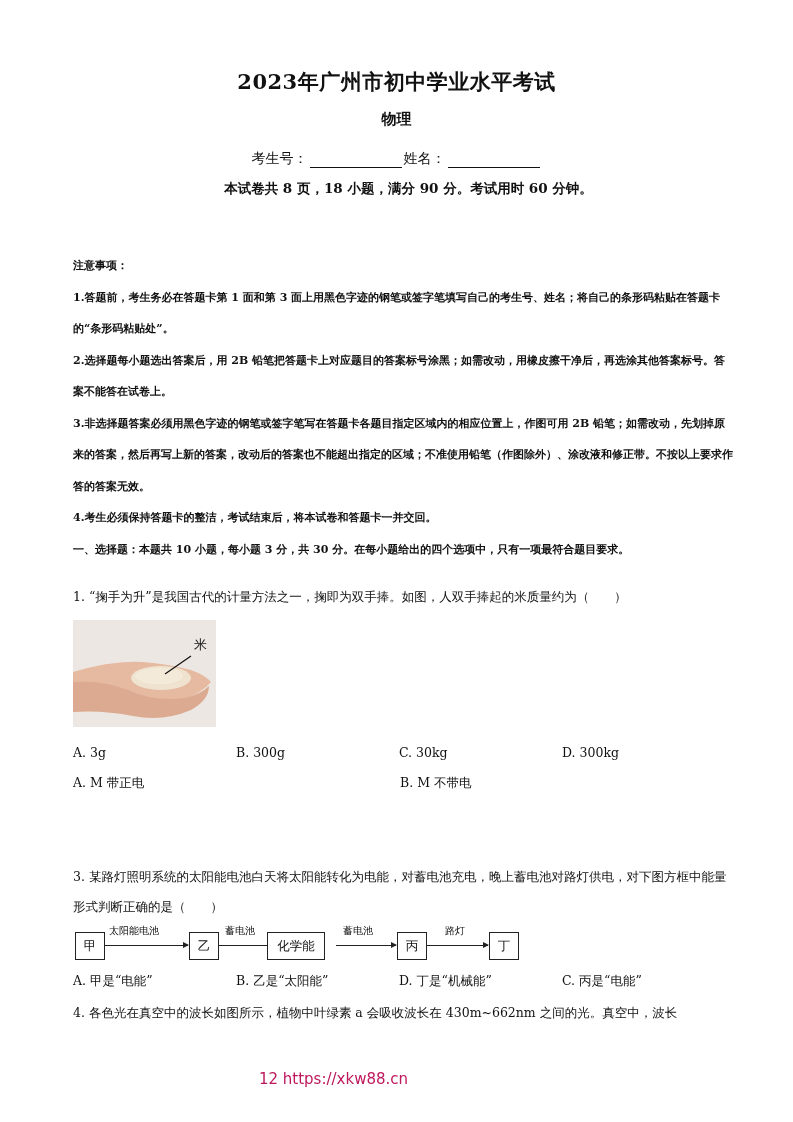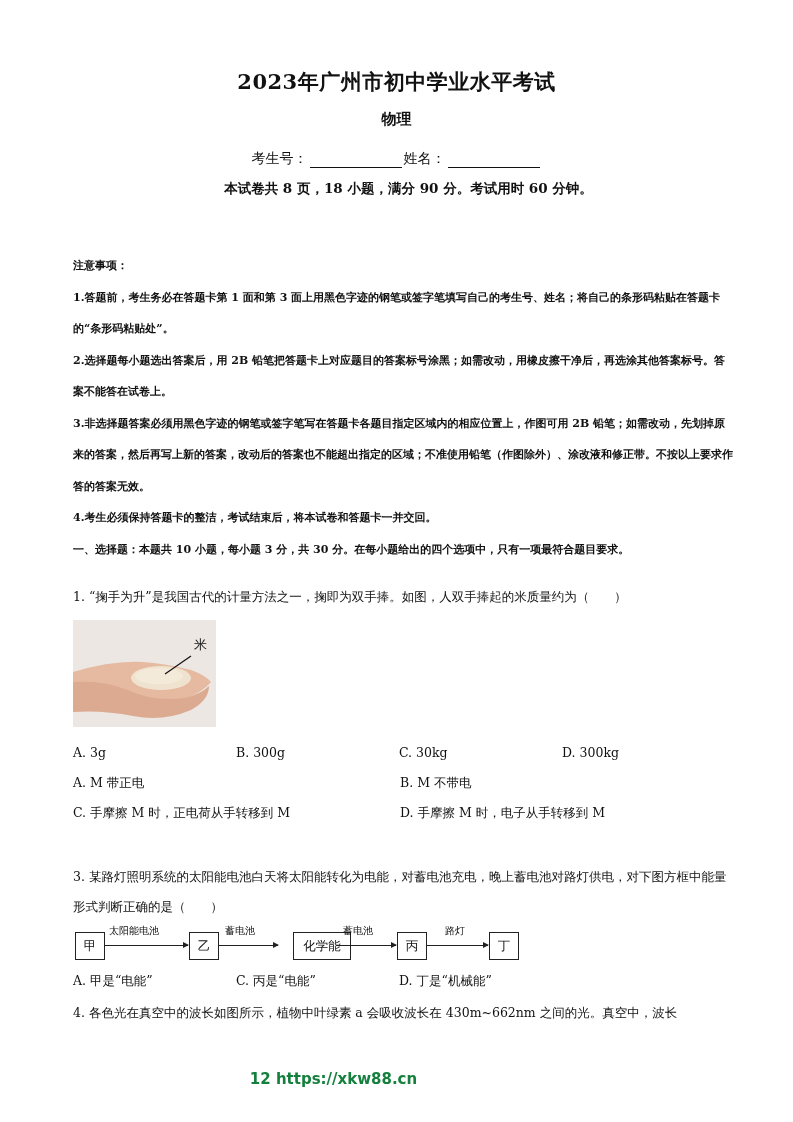--- a/index.html
+++ b/index.html
@@ -17,21 +17,21 @@
   .opts4 { display: flex; }
   .opts4 span { width: 163px; }
   .opts2 { display: flex; }
   .opts2 span { width: 327px; }
   .photo { left: 73px; top: 620px; width: 143px; height: 107px; background: linear-gradient(180deg,#eeeae6 0%,#e8e1db 100%); overflow: hidden; }
   .diagram { left: 73px; top: 926px; width: 450px; height: 38px; }
   .box { position: absolute; top: 6px; height: 26px; border: 1px solid #222; font-size: 12.5px; display: flex; align-items: center; justify-content: center; background: #fff; }
   .arrow-lbl { position: absolute; top: -2px; font-size: 10px; }
   .arrow { position: absolute; top: 19px; height: 1px; background: #222; }
   .arrow::after { content: ""; position: absolute; right: -1px; top: -3px; border-left: 6px solid #222; border-top: 3.5px solid transparent; border-bottom: 3.5px solid transparent; }
-  .footer { left: 0; width: 667px; top: 1070px; text-align: center; font-family: "DejaVu Sans", "Liberation Sans", sans-serif; font-size: 15px; color: #15803d; font-weight: bold; }
+  .footer { left: 0; width: 667px; top: 1070px; text-align: center; font-family: "DejaVu Sans", "Liberation Sans", sans-serif; font-size: 15px; color: #be185d; }
 </style>
 </head>
 <body>
 
 <div class="abs title">2023年广州市初中学业水平考试</div>
 <div class="abs subject">物理</div>
 <div class="abs idline">
   <span>考生号：</span><span class="blank"></span><span>姓名：</span><span class="blank"></span>
 </div>
 <div class="abs info">本试卷共 8 页，18 小题，满分 90 分。考试用时 60 分钟。</div>
@@ -68,51 +68,48 @@
     <span>C. 30kg</span>
     <span>D. 300kg</span>
   </div>
 </div>
 
 <div class="abs q" style="top:768px;">
   <div class="opts2">
     <span>A. M 带正电</span>
     <span>B. M 不带电</span>
   </div>
-  <div class="opts2">
-    <span>C. 手摩擦 M 时，正电荷从手转移到 M</span>
-    <span>D. 手摩擦 M 时，电子从手转移到 M</span>
-  </div>
 </div>
 
 <div class="abs q" style="top:862px;">
   <p>3. 某路灯照明系统的太阳能电池白天将太阳能转化为电能，对蓄电池充电，晚上蓄电池对路灯供电，对下图方框中能量形式判断正确的是（　　）</p>
 </div>
 
 <div class="abs diagram">
   <div class="box" style="left:2px; width:28px;">甲</div>
   <div class="arrow" style="left:31px; width:84px;"></div>
   <div class="arrow-lbl" style="left:36px;">太阳能电池</div>
   <div class="box" style="left:116px; width:28px;">乙</div>
   <div class="arrow" style="left:145px; width:60px;"></div>
   <div class="arrow-lbl" style="left:152px;">蓄电池</div>
-  <div class="box" style="left:220px; width:56px;">化学能</div>
+  <div class="box" style="left:194px; width:56px;">化学能</div>
   <div class="arrow" style="left:263px; width:60px;"></div>
   <div class="arrow-lbl" style="left:270px;">蓄电池</div>
   <div class="box" style="left:324px; width:28px;">丙</div>
   <div class="arrow" style="left:353px; width:62px;"></div>
   <div class="arrow-lbl" style="left:372px;">路灯</div>
   <div class="box" style="left:416px; width:28px;">丁</div>
 </div>
 
 <div class="abs q" style="top:966px;">
   <div class="opts4">
     <span>A. 甲是“电能”</span>
+    <span>B. 乙是“太阳能”</span>
+    <span>D. 丁是“机械能”</span>
     <span>C. 丙是“电能”</span>
-    <span>D. 丁是“机械能”</span>
   </div>
 </div>
 
 <div class="abs q" style="top:998px;">
   <p>4. 各色光在真空中的波长如图所示，植物中叶绿素 a 会吸收波长在 430m~662nm 之间的光。真空中，波长</p>
 </div>
 
 <div class="abs footer">12 https://xkw88.cn</div>
 
 </body></html>

